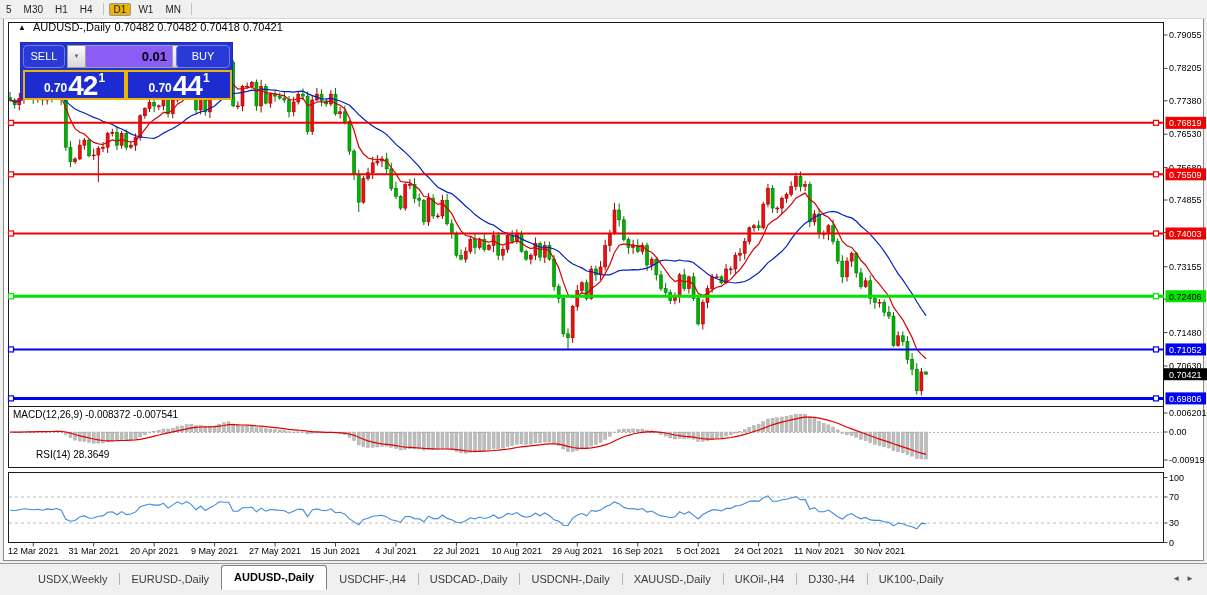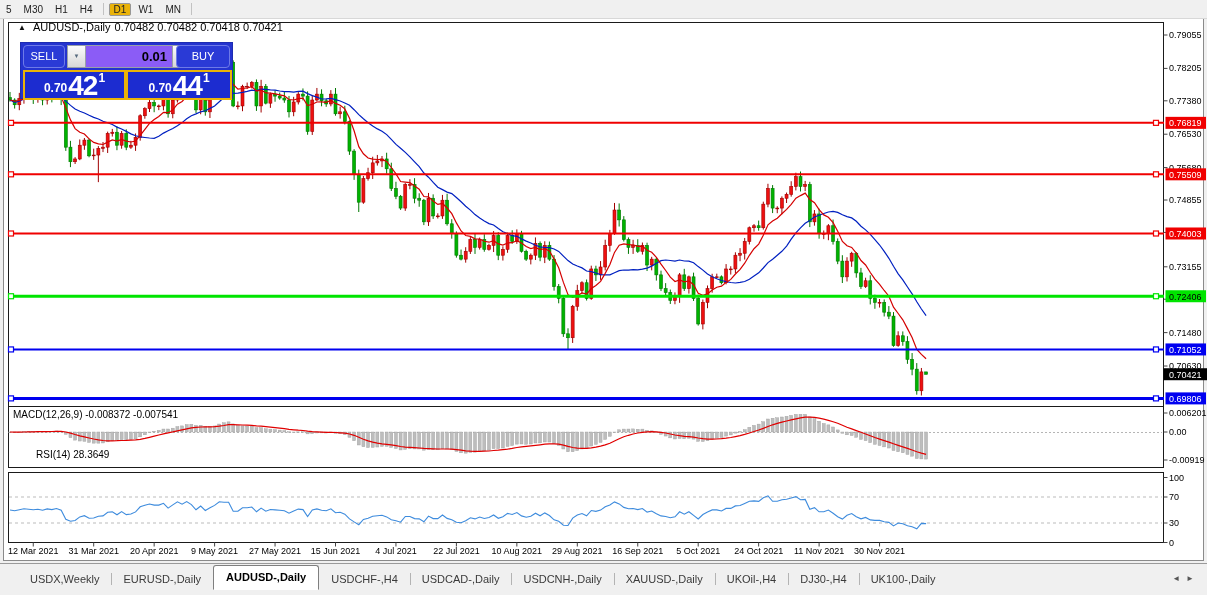--- a/index.html
+++ b/index.html
@@ -28,21 +28,21 @@
   .qp-price-sell{left:2px;width:99px;}
   .qp-price-buy{left:105px;width:102px;}
   .qp-small{font-size:12px;font-weight:700;margin:0 1px 3px 0;}
   .qp-big{font-size:28px;font-weight:700;line-height:25px;letter-spacing:-1px;}
   .qp-sup{font-size:12px;font-weight:700;margin:0 0 13px 1px;}
   
   .ind-label{position:absolute;z-index:4;font-size:10px;color:#000;}
   .macd-label{left:13px;top:409px;}
   .rsi-label{left:13px;top:449px;margin-left:23px;}
   
-  .tabs{position:absolute;left:0;top:563px;width:1207px;height:27px;background:#f0f0f0;border-top:1px solid #9a9a9a;display:flex;align-items:flex-end;padding-left:18px;box-sizing:border-box;z-index:3;}
+  .tabs{position:absolute;left:0;top:563px;width:1207px;height:27px;background:#f0f0f0;border-top:1px solid #9a9a9a;display:flex;align-items:flex-end;padding-left:26px;box-sizing:border-box;z-index:3;}
   .tab{height:21px;line-height:20px;padding:0 12px;font-size:11px;color:#3a3a3a;position:relative;cursor:pointer;white-space:nowrap;}
   .tab:not(.active)+.tab:not(.active)::before{content:"";position:absolute;left:0;top:4px;height:12px;border-left:1px solid #b3b3b3;}
   .tab.active{background:#fff;border:1px solid #7f7f7f;border-bottom:1px solid #fff;border-radius:3px 3px 0 0;font-weight:700;color:#000;height:23px;line-height:22px;}
   .tab-scroll{position:absolute;right:7px;bottom:7px;font-size:8px;color:#555;letter-spacing:6px;cursor:pointer;}
 </style>
 </head>
 <body>
 
 <div class="screen">
 

